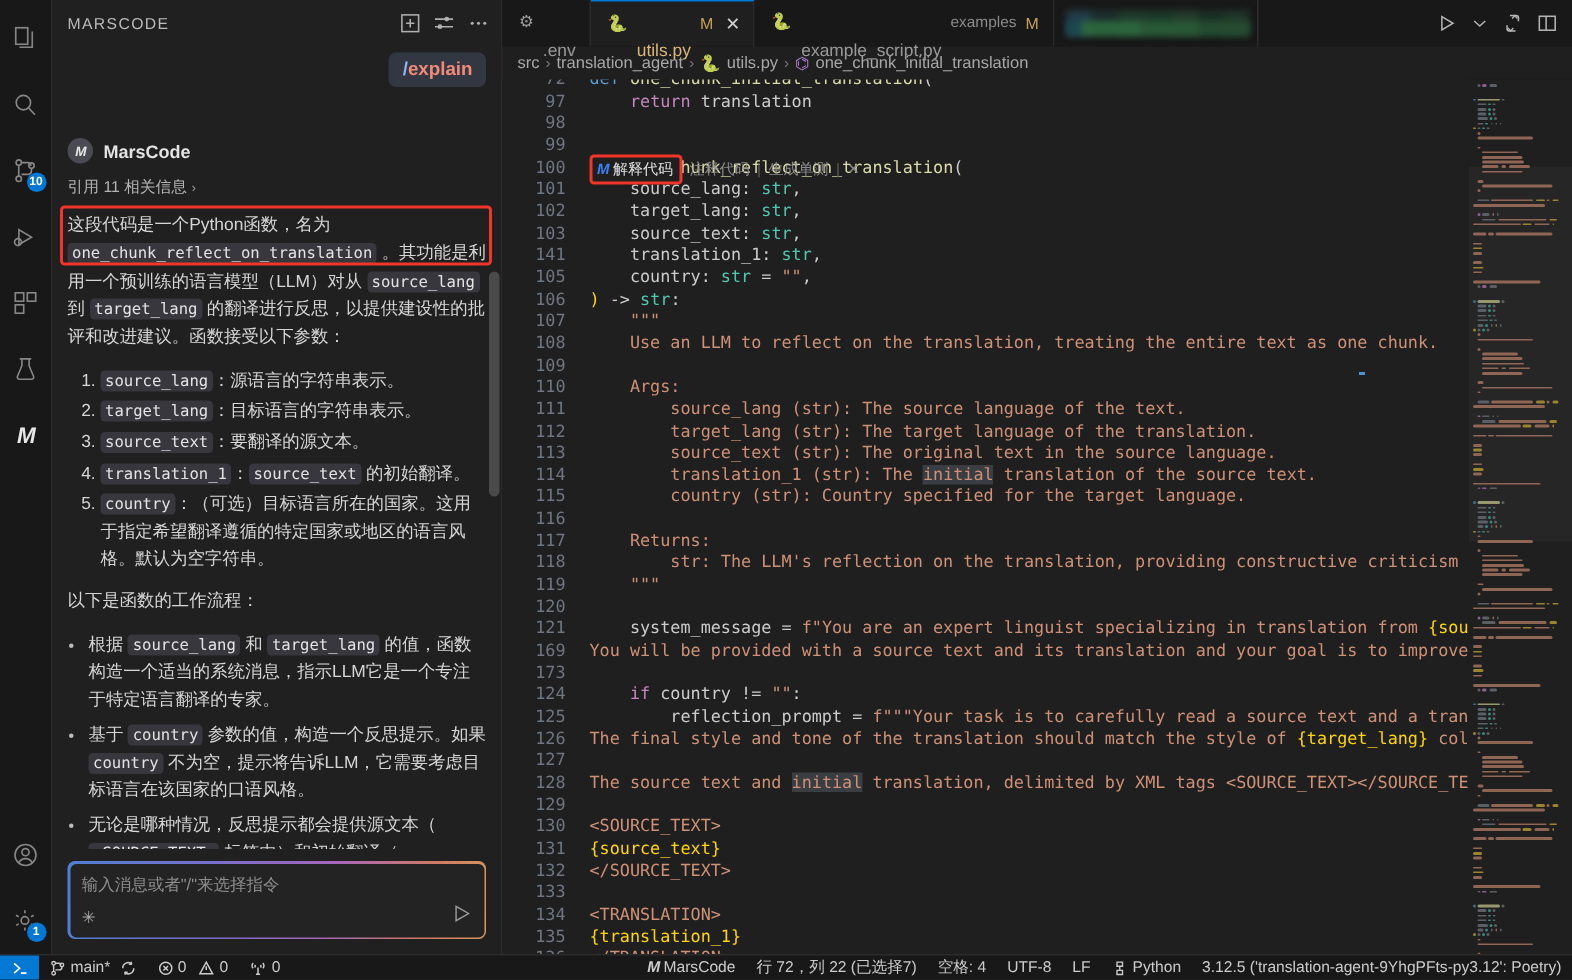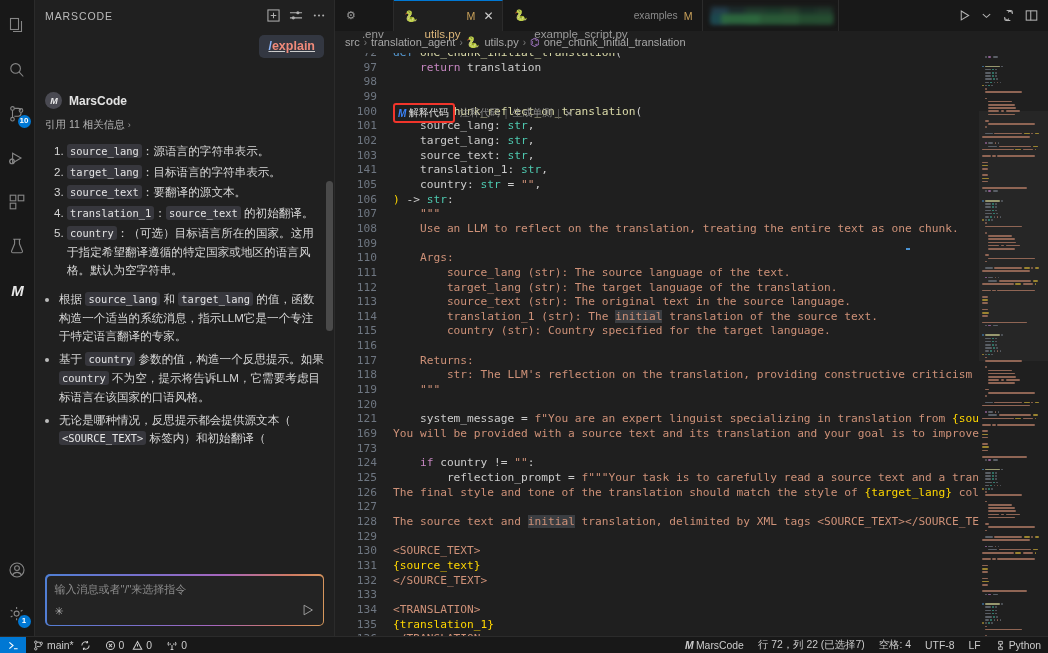--- a/index.html
+++ b/index.html
@@ -47,21 +47,21 @@
   }
   #sb-title { font-size: 10.5px; letter-spacing: .9px; color: #bbbbbb; text-transform: uppercase; }
   #sb-actions { margin-left: auto; display: flex; align-items: center; gap: 9px; color: #b0b0b0; }
   #sb-actions .ic { cursor: pointer; display: flex; align-items: center; }
 
   #sb-scroll { flex: 1 1 auto; overflow: hidden; position: relative; padding: 0 10px 4px 10px; }
 
   #explain-chip-row { display: flex; justify-content: flex-end; padding-top: 4px; }
   #explain-chip {
     background: #333741; border-radius: 5px; padding: 4px 9px 5px 9px;
-    font-size: 12.5px; font-weight: 700; text-decoration: underline;
+    font-size: 12.5px; font-weight: 700;
   }
   #explain-chip .slash { color: #8ab4f8; }
   #explain-chip .word  { color: #f08a7a; }
 
   #assistant-head { display: flex; align-items: center; gap: 7px; margin-top: 34px; }
   #assistant-avatar {
     width: 17px; height: 17px; border-radius: 50%; background: #4a4a52;
     display: flex; align-items: center; justify-content: center;
     font-style: italic; font-weight: 700; font-size: 9px; color: #e9e9e9; letter-spacing: -.8px;
   }
@@ -322,29 +322,40 @@
           <span id="assistant-avatar">M</span>
           <span id="assistant-name">MarsCode</span>
         </div>
 
         <div id="ref-row">
           <span>引用 11 相关信息</span>
           <span class="chev">›</span>
         </div>
 
         <div class="msg">
+          <div id="highlight-para">
+            <div id="hl-box"></div>
+            <span>这段代码是一个Python函数，名为</span>
+            <code class="inl">one_chunk_reflect_on_translation</code>
+            <span>。其功能是利用一个预训练的语言模型（LLM）对从</span>
+            <code class="inl">source_lang</code>
+            <span>到</span>
+            <code class="inl">target_lang</code>
+            <span>的翻译进行反思，以提供建设性的批评和改进建议。函数接受以下参数：</span>
+          </div>
 
           <ol class="numlist">
             <li><code class="inl">source_lang</code><span>：源语言的字符串表示。</span></li>
             <li><code class="inl">target_lang</code><span>：目标语言的字符串表示。</span></li>
             <li><code class="inl">source_text</code><span>：要翻译的源文本。</span></li>
             <li><code class="inl">translation_1</code><span>：</span><code class="inl">source_text</code><span> 的初始翻译。</span></li>
             <li><code class="inl">country</code><span>：（可选）目标语言所在的国家。这用于指定希望翻译遵循的特定国家或地区的语言风格。默认为空字符串。</span></li>
           </ol>
 
+          <p>以下是函数的工作流程：</p>
 
           <ul class="bullist">
             <li><span>根据 </span><code class="inl">source_lang</code><span> 和 </span><code class="inl">target_lang</code><span> 的值，函数构造一个适当的系统消息，指示LLM它是一个专注于特定语言翻译的专家。</span></li>
             <li><span>基于 </span><code class="inl">country</code><span> 参数的值，构造一个反思提示。如果 </span><code class="inl">country</code><span> 不为空，提示将告诉LLM，它需要考虑目标语言在该国家的口语风格。</span></li>
             <li><span>无论是哪种情况，反思提示都会提供源文本（ </span><code class="inl">&lt;SOURCE_TEXT&gt;</code><span> 标签内）和初始翻译（ </span></li>
 
           </ul>
         </div>
 
         <div id="sb-scrollbar"></div>
@@ -861,15 +872,18 @@
       <div class="st-item">
           <span>LF</span>
         </div>
       <div class="st-item">
         <svg width="11" height="11" viewBox="0 0 12 12" fill="none" stroke="currentColor" stroke-width="1">
           <path d="M4 1.5h4v3H4zM4 7.5h4v3H4z"></path>
             <path d="M6 4.5v3"></path>
         </svg>
         <span>Python</span>
       </div>
+      <div class="st-item">
+          <span>3.12.5 ('translation-agent-9YhgPFts-py3.12': Poetry)</span>
+        </div>
     </div>
   </div>
 </div>
 
 </body></html>

